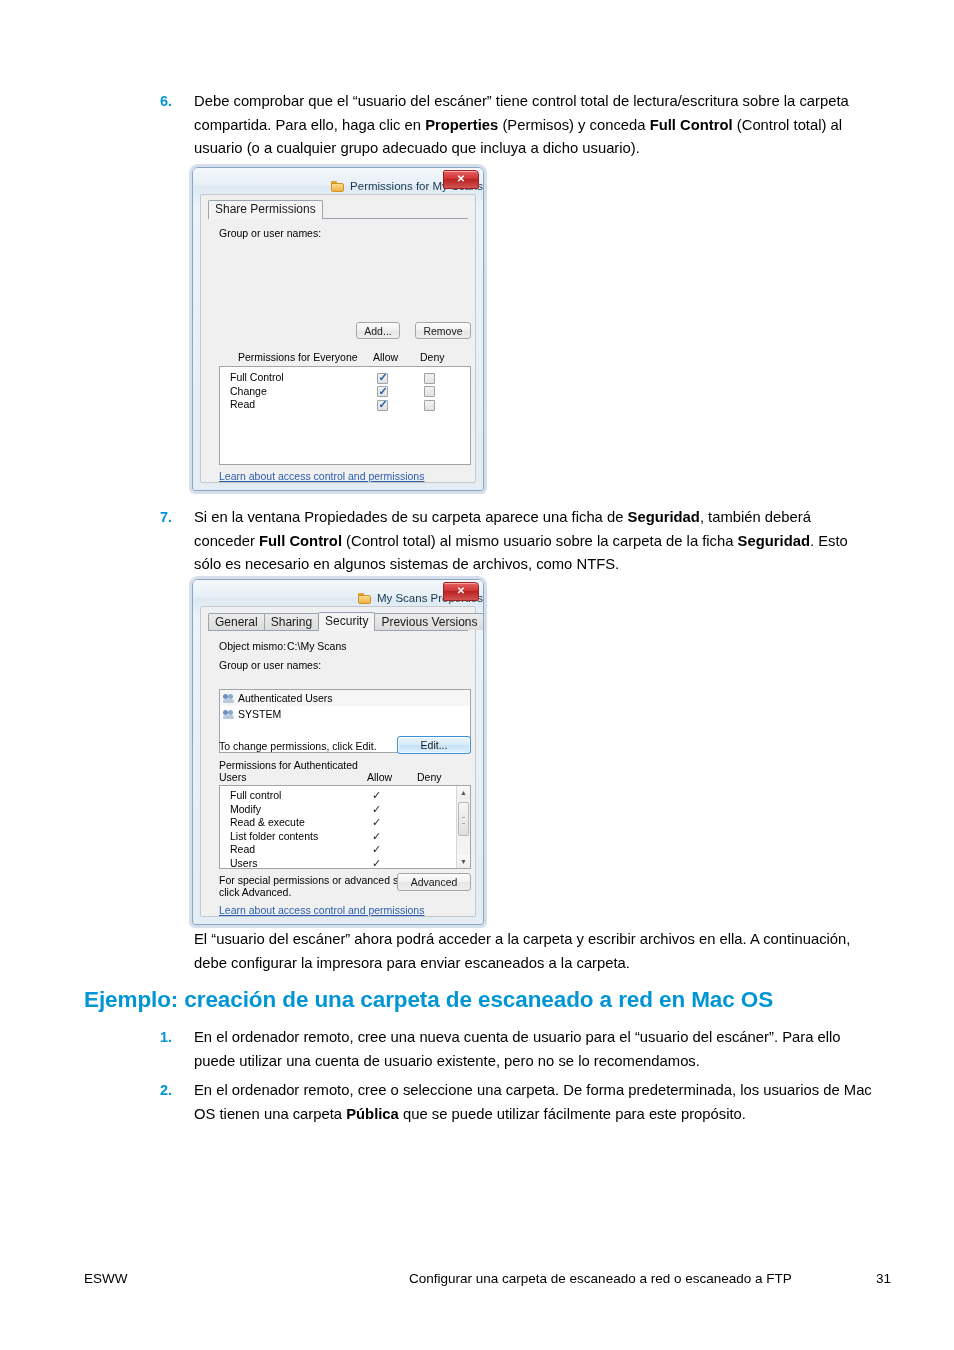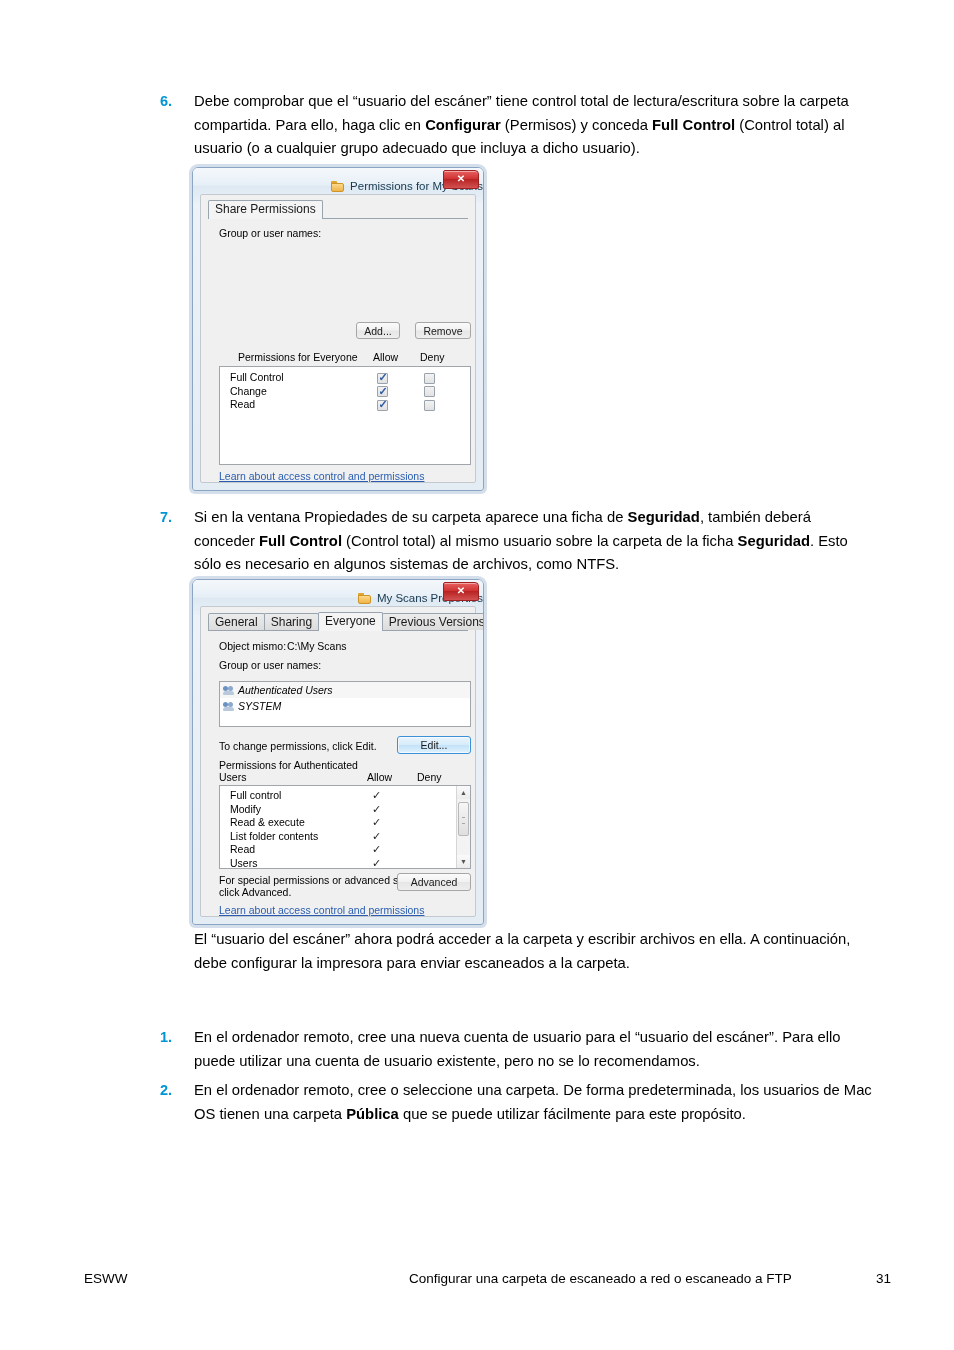--- a/index.html
+++ b/index.html
@@ -341,21 +341,21 @@
 </style>
 </head>
 <body>
 
 <div class="page">
 
   <div class="step" style="left:160px; top:90px; width:700px;">
     <div class="step-num">6.</div>
     <div class="step-body">
       <span>Debe comprobar que el “usuario del escáner” tiene control total de lectura/escritura sobre la</span>
-      <span>carpeta compartida. Para ello, haga clic en </span><b>Configurar</b><span> (Permisos) y conceda </span><b>Full Control</b>
+      <span>carpeta compartida. Para ello, haga clic en </span><b>Properties</b><span> (Permisos) y conceda </span><b>Full Control</b>
       <span>(Control total) al usuario (o a cualquier grupo adecuado que incluya a dicho usuario).</span>
     </div>
   </div>
 
   <div class="win-dialog" style="left:192px; top:167px; width:290px; height:322px;">
     <div class="win-titlebar">
       <span class="win-folder-icon"></span>
       <span class="win-title-text">Permissions for My Scans</span>
       <span class="win-close">✕</span>
     </div>
@@ -413,31 +413,31 @@
       <span class="win-folder-icon"></span>
       <span class="win-title-text">My Scans Properties</span>
       <span class="win-close">✕</span>
     </div>
 
     <div class="win-body">
 
       <div class="tabstrip">
         <div class="tab">General</div>
         <div class="tab">Sharing</div>
-        <div class="tab active">Everyone</div>
+        <div class="tab active">Security</div>
         <div class="tab">Previous Versions</div>
         <div class="tab">Customize</div>
       </div>
 
       <div class="field-label" style="left:18px; top:33px;">Object mismo:</div>
       <div class="field-label" style="left:86px; top:33px;">C:\My Scans</div>
 
       <div class="field-label" style="left:18px; top:52px;">Group or user names:</div>
 
-      <div class="listbox" style="left:18px; top:74px; width:252px; height:46px;font-style:italic;">
+      <div class="listbox" style="left:18px; top:82px; width:252px; height:64px;">
         <div class="list-row alt">
           <span class="user-icon"></span>
           <span>Authenticated Users</span>
         </div>
         <div class="list-row">
           <span class="user-icon"></span>
           <span>SYSTEM</span>
         </div>
       </div>
 
@@ -494,20 +494,21 @@
       <div class="linklike" style="left:18px; top:297px;">Learn about access control and permissions</div>
 
     </div>
   </div>
 
   <div class="plain-para" style="left:194px; top:928px; width:680px;">
     <span>El “usuario del escáner” ahora podrá acceder a la carpeta y escribir archivos en ella. A</span>
     <span>continuación, debe configurar la impresora para enviar escaneados a la carpeta.</span>
   </div>
 
+  <h2 class="section-heading" style="left:84px; top:987px;">Ejemplo: creación de una carpeta de escaneado a red en Mac OS</h2>
 
   <div class="step" style="left:160px; top:1026px; width:714px;">
     <div class="step-num">1.</div>
     <div class="step-body">
       <span>En el ordenador remoto, cree una nueva cuenta de usuario para el “usuario del escáner”. Para</span>
       <span>ello puede utilizar una cuenta de usuario existente, pero no se lo recomendamos.</span>
     </div>
   </div>
 
   <div class="step" style="left:160px; top:1079px; width:714px;">

